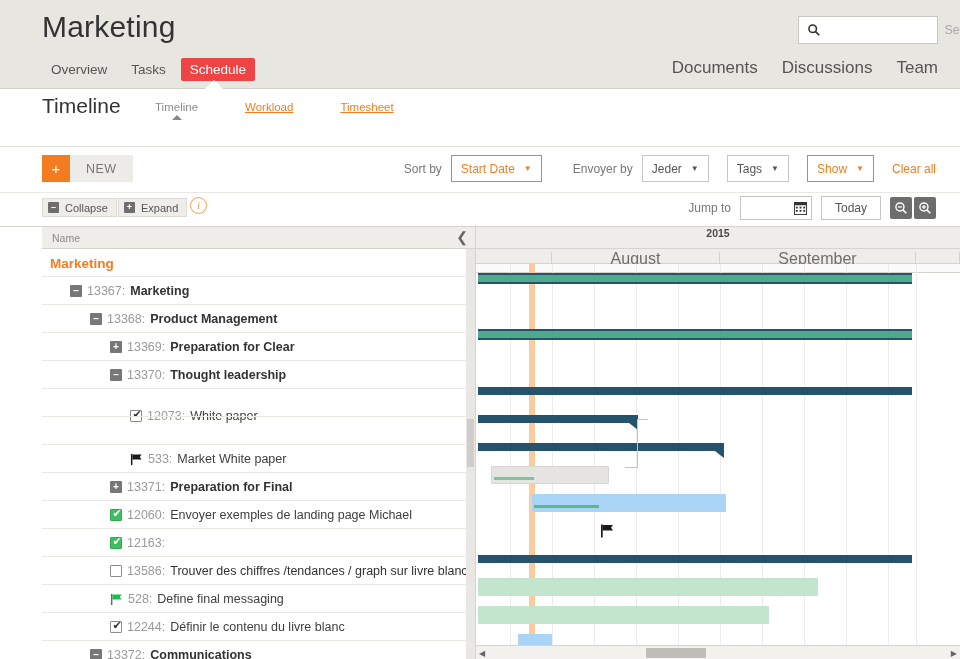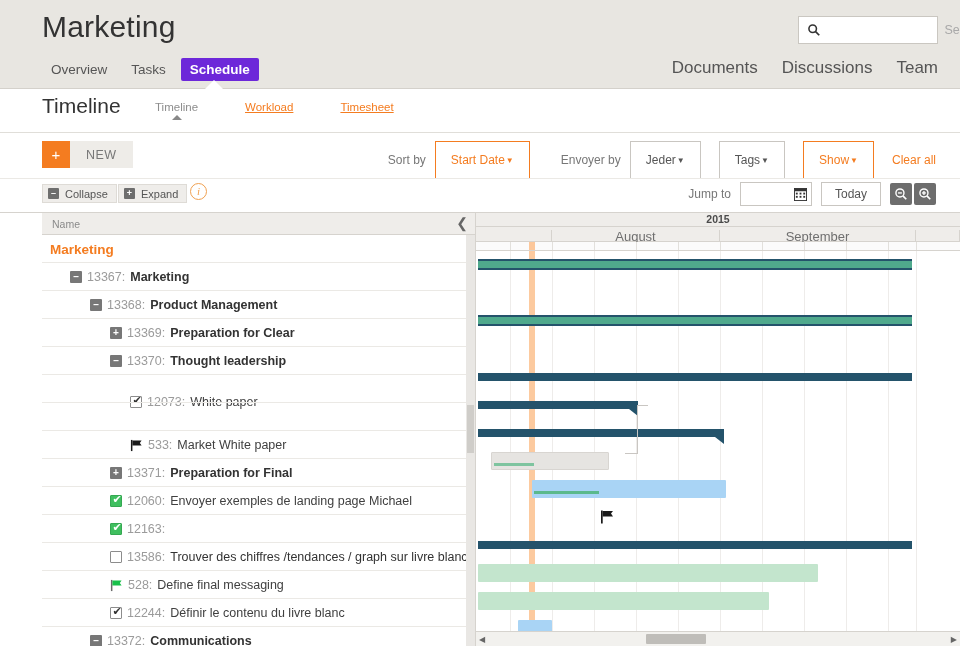--- a/index.html
+++ b/index.html
@@ -18,21 +18,21 @@
   }
   .app-title {
     position:absolute; left:42px; top:10px;
     font-size:30px; font-weight:400; color:#333; letter-spacing:.2px;
   }
   .main-nav { position:absolute; left:42px; top:58px; display:flex; gap:6px; align-items:center; }
   .main-nav .nav-item {
     font-size:13.5px; color:#555; padding:4px 9px; cursor:pointer;
     border-radius:2px; white-space:nowrap;
   }
-  .main-nav .nav-item.active { background:#6d28d9; color:#fff;font-weight:bold; }
+  .main-nav .nav-item.active { background:#ef4444; color:#fff; }
   .nav-arrow {
     position:absolute; left:205px; top:80px; width:0; height:0;
     border-left:9px solid transparent; border-right:9px solid transparent;
     border-bottom:9px solid #ffffff;
   }
   .right-nav { position:absolute; right:22px; top:58px; display:flex; gap:24px; }
   .right-nav .nav-item { font-size:17px; color:#555; cursor:pointer; }
 
   .search-box {
     position:absolute; right:22px; top:16px; width:140px; height:28px;
@@ -40,21 +40,21 @@
     padding:0 8px;
   }
   .search-box .search-ico { width:14px; height:14px; flex:0 0 auto; }
   .search-box input {
     border:0; outline:0; flex:1; font-size:12.5px; text-align:right;
     color:#555; font-family:inherit; background:transparent;
   }
   .search-box input::placeholder { color:#a9a9a9; }
 
   
-  .sub-header { position:relative; height:44px; border-bottom:1px solid #e0ded9; background:#fff;}
+  .sub-header { position:relative; height:58px; border-bottom:1px solid #e0ded9; background:#fff;}
   .page-title { position:absolute; left:42px; top:5px; font-size:21px; color:#333; }
   .sub-tabs { position:absolute; left:155px; top:12px; display:flex; gap:47px; }
   .sub-tab { font-size:11.5px; color:#8d8d8d; cursor:pointer; position:relative; }
   .sub-tab.link { color:#f47c20; text-decoration:underline; }
   .sub-tab-caret {
     position:absolute; left:50%; margin-left:-5px; top:14px; width:0; height:0;
     border-left:5px solid transparent; border-right:5px solid transparent;
     border-bottom:5px solid #888;
   }
 
@@ -65,22 +65,22 @@
     background:#f47c20; color:#fff; width:28px; display:flex;
     align-items:center; justify-content:center; font-size:15px;
   }
   .new-btn .lbl {
     background:#eeece8; color:#777; font-size:12.5px; display:flex;
     align-items:center; padding:0 16px; letter-spacing:.5px;
   }
   .ctrls { position:absolute; right:24px; top:8px; display:flex; align-items:center; gap:9px; }
   .ctrl-label { font-size:12px; color:#777; }
   .ctrl-sel {
-    height:38px; border:1px solid #c9c6c1; background:#fff; color:#555;
-    font-size:12px; display:flex; align-items:center; gap:1px; padding:0 15px; cursor:pointer;
+    height:27px; border:1px solid #c9c6c1; background:#fff; color:#555;
+    font-size:12px; display:flex; align-items:center; gap:9px; padding:0 9px; cursor:pointer;
   }
   .ctrl-sel.accent { border-color:#f47c20; color:#f47c20; }
   .ctrl-sel .car { font-size:8px; }
   .clear-all { font-size:12px; color:#f47c20; cursor:pointer; }
 
   
   .gantt-tools { position:relative; height:34px; background:#fff; border-top:1px solid #ebe9e5;}
   .tool-btn {
     position:absolute; top:5px; height:19px; background:#efedea; border:1px solid #dedbd6;
     font-size:11px; color:#555; display:flex; align-items:center; gap:6px;
@@ -155,26 +155,26 @@
   .cb.green::after { color:#fff; }
   .flag-ico { width:13px; height:13px; flex:0 0 auto; }
   .row-marker { position:absolute; right:0; top:3px; width:5px; height:22px; background:#f47c20; }
 
   
   .time-col {
     position:absolute; left:476px; top:0; right:0; height:100%;
     overflow:hidden; background:#fff;
   }
   .year-bar {
-    height:14px; background:#efedea; border-bottom:1px solid #d6d3ce;
+    height:22px; background:#efedea; border-bottom:1px solid #d6d3ce;
     font-size:10.5px; font-weight:bold; color:#4a4a4a; text-align:center; line-height:13px;
   }
   .month-bar { height:15px; position:relative; background:#efedea; border-bottom:1px solid #d6d3ce; }
   .month-cell {
-    position:absolute; top:3px; height:14px; font-size:13px; color:#6f6f6f;
+    position:absolute; top:3px; height:14px; font-size:16px; color:#6f6f6f;
     text-align:center; line-height:14px; border-right:1px solid #d6d3ce;
   }
   .week-bar { height:9px; position:relative; background:#fbfbfb; border-bottom:1px solid #d6d3ce; }
   .week-tick { position:absolute; top:0; bottom:0; width:1px; background:#e2e0dc; }
   .grid { position:absolute; left:0; right:0; top:38px; bottom:0; }
   .grid-line { position:absolute; top:0; bottom:0; width:1px; background:#eeecea; }
   .today-line { position:absolute; top:0; bottom:0; width:6px; background:#fcc79a; opacity:.95; }
   .bars { position:absolute; left:0; right:0; top:38px; bottom:0; }
   .bar-row { position:absolute; left:0; right:0; height:28px; }
 

